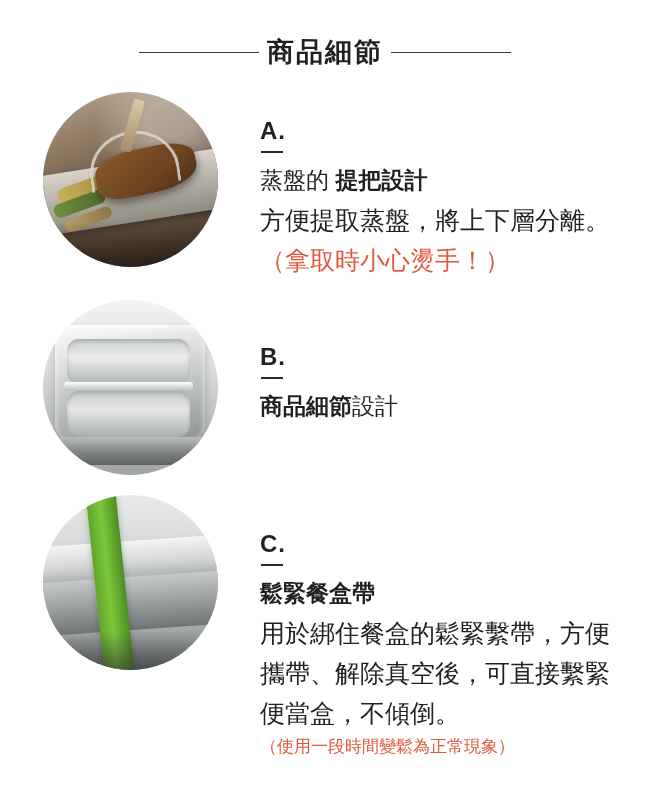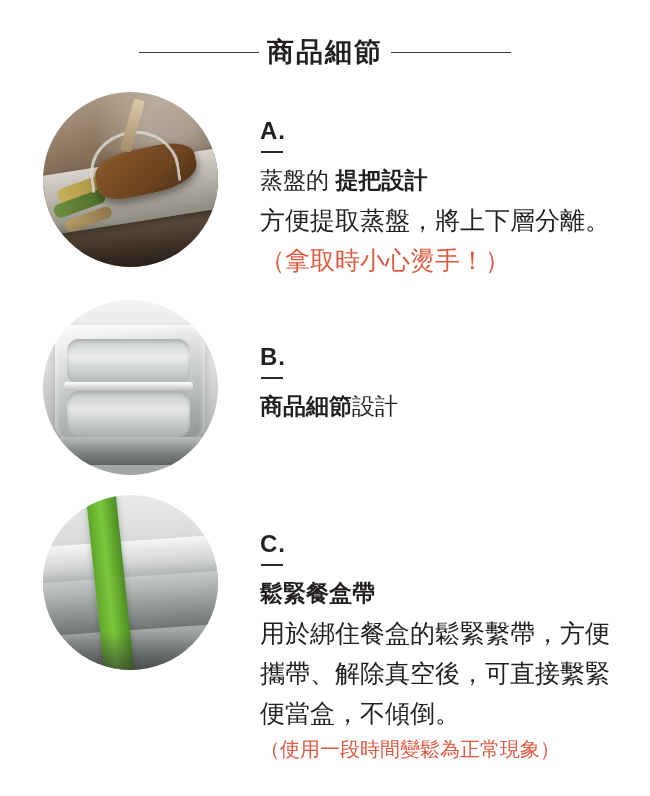--- a/index.html
+++ b/index.html
@@ -251,21 +251,21 @@
   .body-text {
     font-size: 25px;
     line-height: 1.6;
     color: #231f20;
   }
   .note-red {
     color: #e0593f;
   }
   .note-red-line {
     color: #e0593f;
-    font-size: 20px;
+    font-size: 17px;
     line-height: 1.6;
   }
 
   
   .section-a .text-col { padding-top: 32px; }
   .section-b .text-col { padding-top: 50px; }
   .section-c .text-col { padding-top: 42px; }
 </style>
 </head>
 <body>

